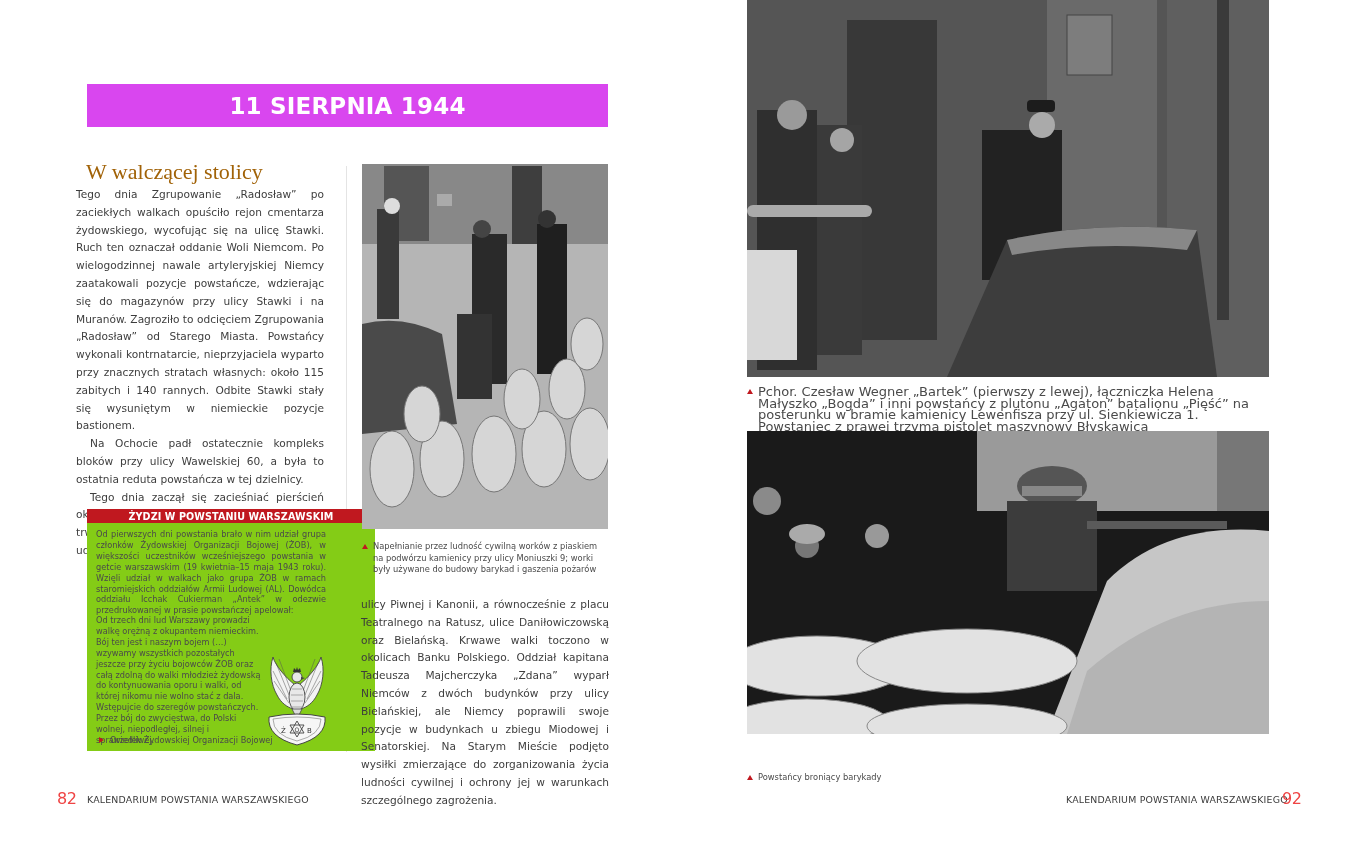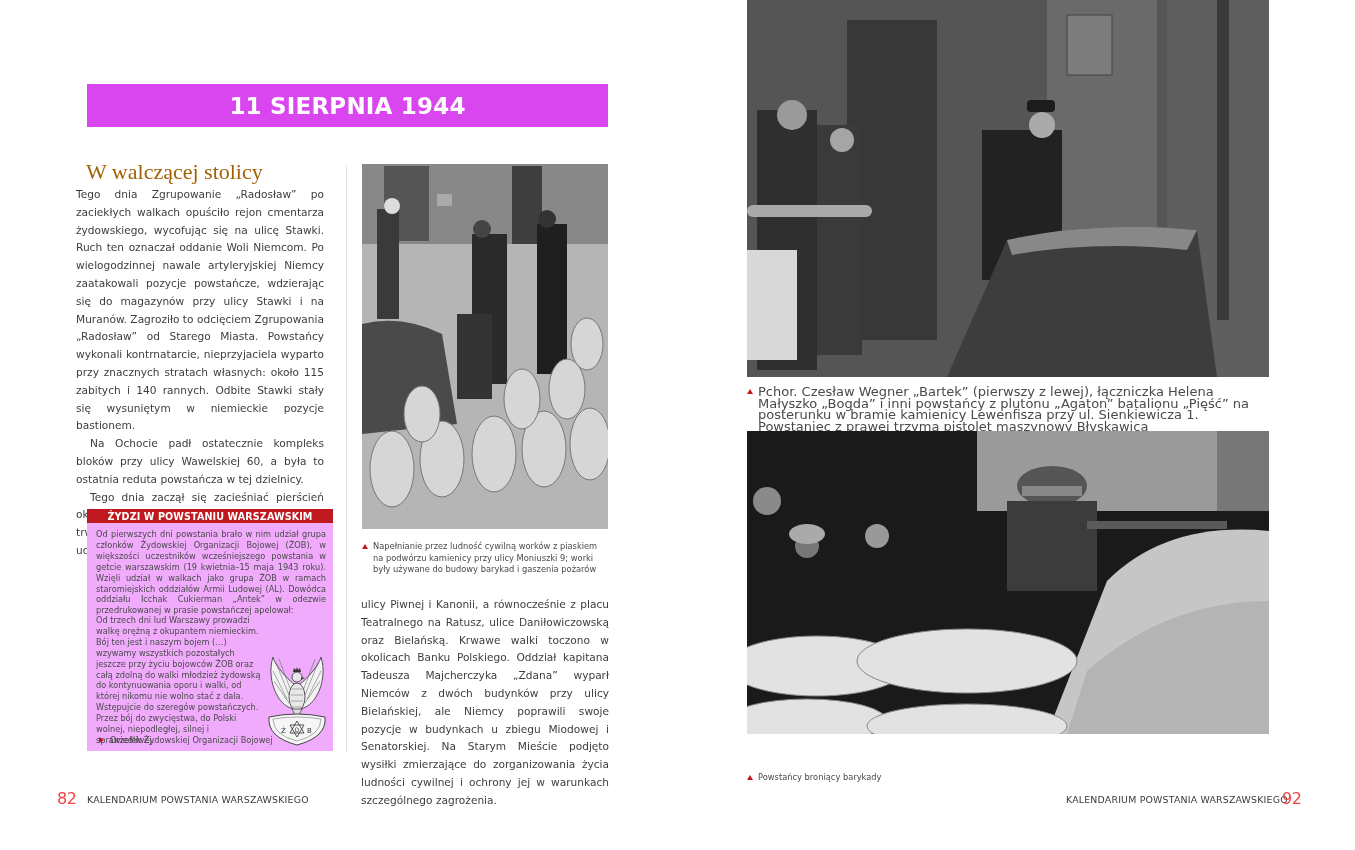--- a/index.html
+++ b/index.html
@@ -35,22 +35,22 @@
   .body-text p.indent { text-indent: 14px; }
 
   .col-left-text { left: 76px; top: 186px; width: 248px; }
   .col-right-text { left: 361px; top: 596px; width: 248px; }
 
   
   .col-divider { left: 346px; top: 166px; width: 1px; height: 586px; background: #e4e4e4; }
 
   
   .sidebar {
-    left: 87px; top: 509px; width: 246px; height: 242px;
-    background: #f0abfc;
+    left: 87px; top: 509px; width: 288px; height: 242px;
+    background: #84cc16;
   }
   .sidebar-head {
     height: 14px; background: #c0181f;
     display: flex; align-items: center; justify-content: center;
   }
   .sidebar-head span {
     color: #ffffff; font-size: 9.6px; font-weight: bold;
     font-family: "DejaVu Sans", sans-serif; letter-spacing: 0.1px;
   }
   .sidebar-text {

